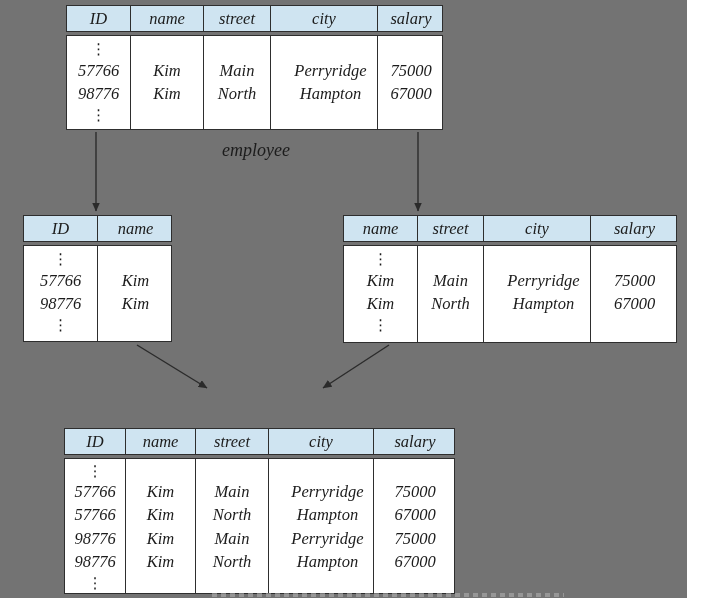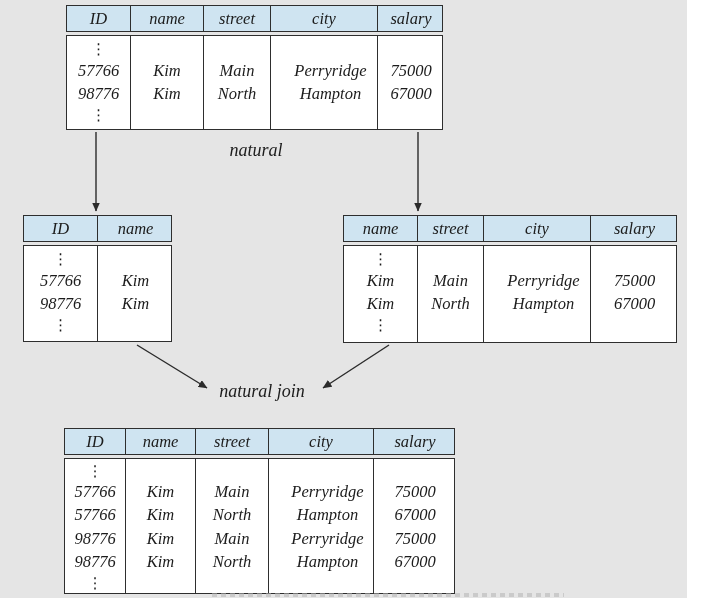--- a/index.html
+++ b/index.html
@@ -5,21 +5,21 @@
   * { margin: 0; padding: 0; box-sizing: border-box; }
   html, body { background: #ffffff; }
   body {
     width: 705px; height: 598px;
     font-family: "Liberation Serif", "DejaVu Serif", serif;
     overflow: hidden;
   }
   .canvas {
     position: relative;
     width: 687px; height: 598px;
-    background: #e5e5e5;
+    background: #737373;
     overflow: hidden;
     text-decoration: underline;
   }
   .tbl { position: absolute; }
   .thead {
     display: grid;
     border: 1.6px solid var(--border, #2e2e2e);
     background: var(--hdr, #cfe4f1);
   }
   .hcell {
@@ -147,21 +147,21 @@
         </div>
         <div class="bcol">
           <div class="dots">&nbsp;</div>
           <div class="line">75000</div>
           <div class="line">67000</div>
           <div class="dots">&nbsp;</div>
         </div>
       </div>
     </div>
 
-  <div class="diagram-label" id="lbl-employee">natural</div>
+  <div class="diagram-label" id="lbl-employee">employee</div>
 
   <div class="tbl" id="t-left">
       <div class="thead" style="grid-template-columns: 74px 75px;">
         <div class="hcell">ID</div>
         <div class="hcell">name</div>
       </div>
       <div class="tbody" style="grid-template-columns: 74px 75px;">
         <div class="bcol">
           <div class="dots">⋮</div>
           <div class="line">57766</div>
@@ -205,21 +205,20 @@
         </div>
         <div class="bcol">
           <div class="dots">&nbsp;</div>
           <div class="line">75000</div>
           <div class="line">67000</div>
           <div class="dots">&nbsp;</div>
         </div>
       </div>
     </div>
 
-  <div class="diagram-label" id="lbl-join">natural join</div>
 
   <div class="tbl" id="t-join">
       <div class="thead" style="grid-template-columns: 61px 70px 73px 105px 82px;">
         <div class="hcell">ID</div>
         <div class="hcell">name</div>
         <div class="hcell">street</div>
         <div class="hcell">city</div>
         <div class="hcell">salary</div>
       </div>
       <div class="tbody" style="grid-template-columns: 61px 70px 73px 105px 82px;">

